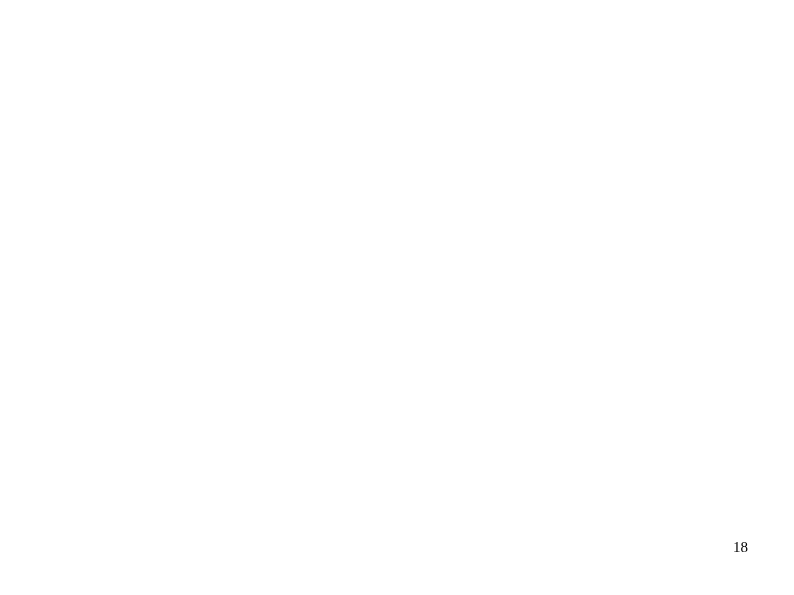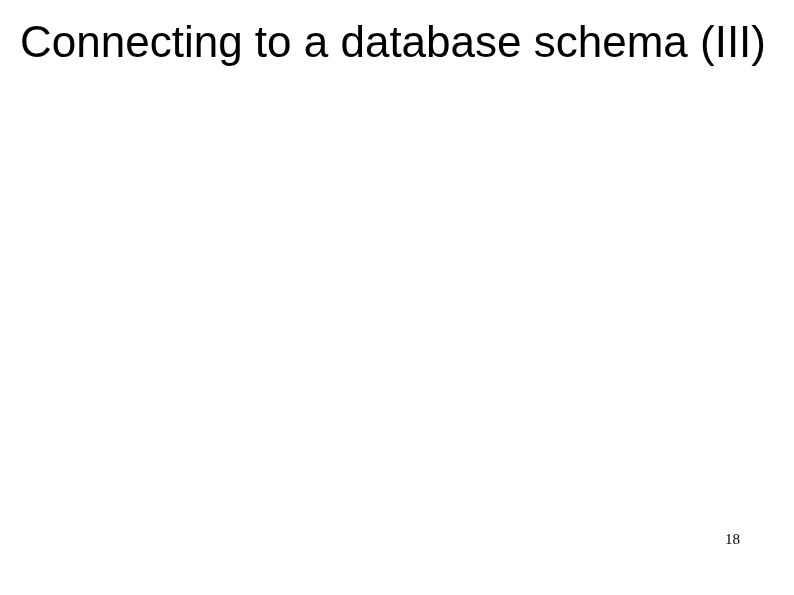--- a/index.html
+++ b/index.html
@@ -26,27 +26,26 @@
     font-size: 44px;
     line-height: 1.2;
     letter-spacing: 0;
     color: #000000;
     white-space: nowrap;
   }
   .page-number {
     position: absolute;
     right: 42px;
     bottom: 36px;
-    margin: 12px;
+    margin: 4px;
     font-family: "Liberation Serif", "DejaVu Serif", serif;
     font-weight: 400;
     font-size: 15px;
     line-height: 1;
     color: #000000;
   }
 </style>
 </head>
 <body>
 
 <div class="slide">
-  <h1 class="slide-title">Connecting to a database schema (III)</h1>
   <div class="page-number">18</div>
 </div>
 
 </body></html>

